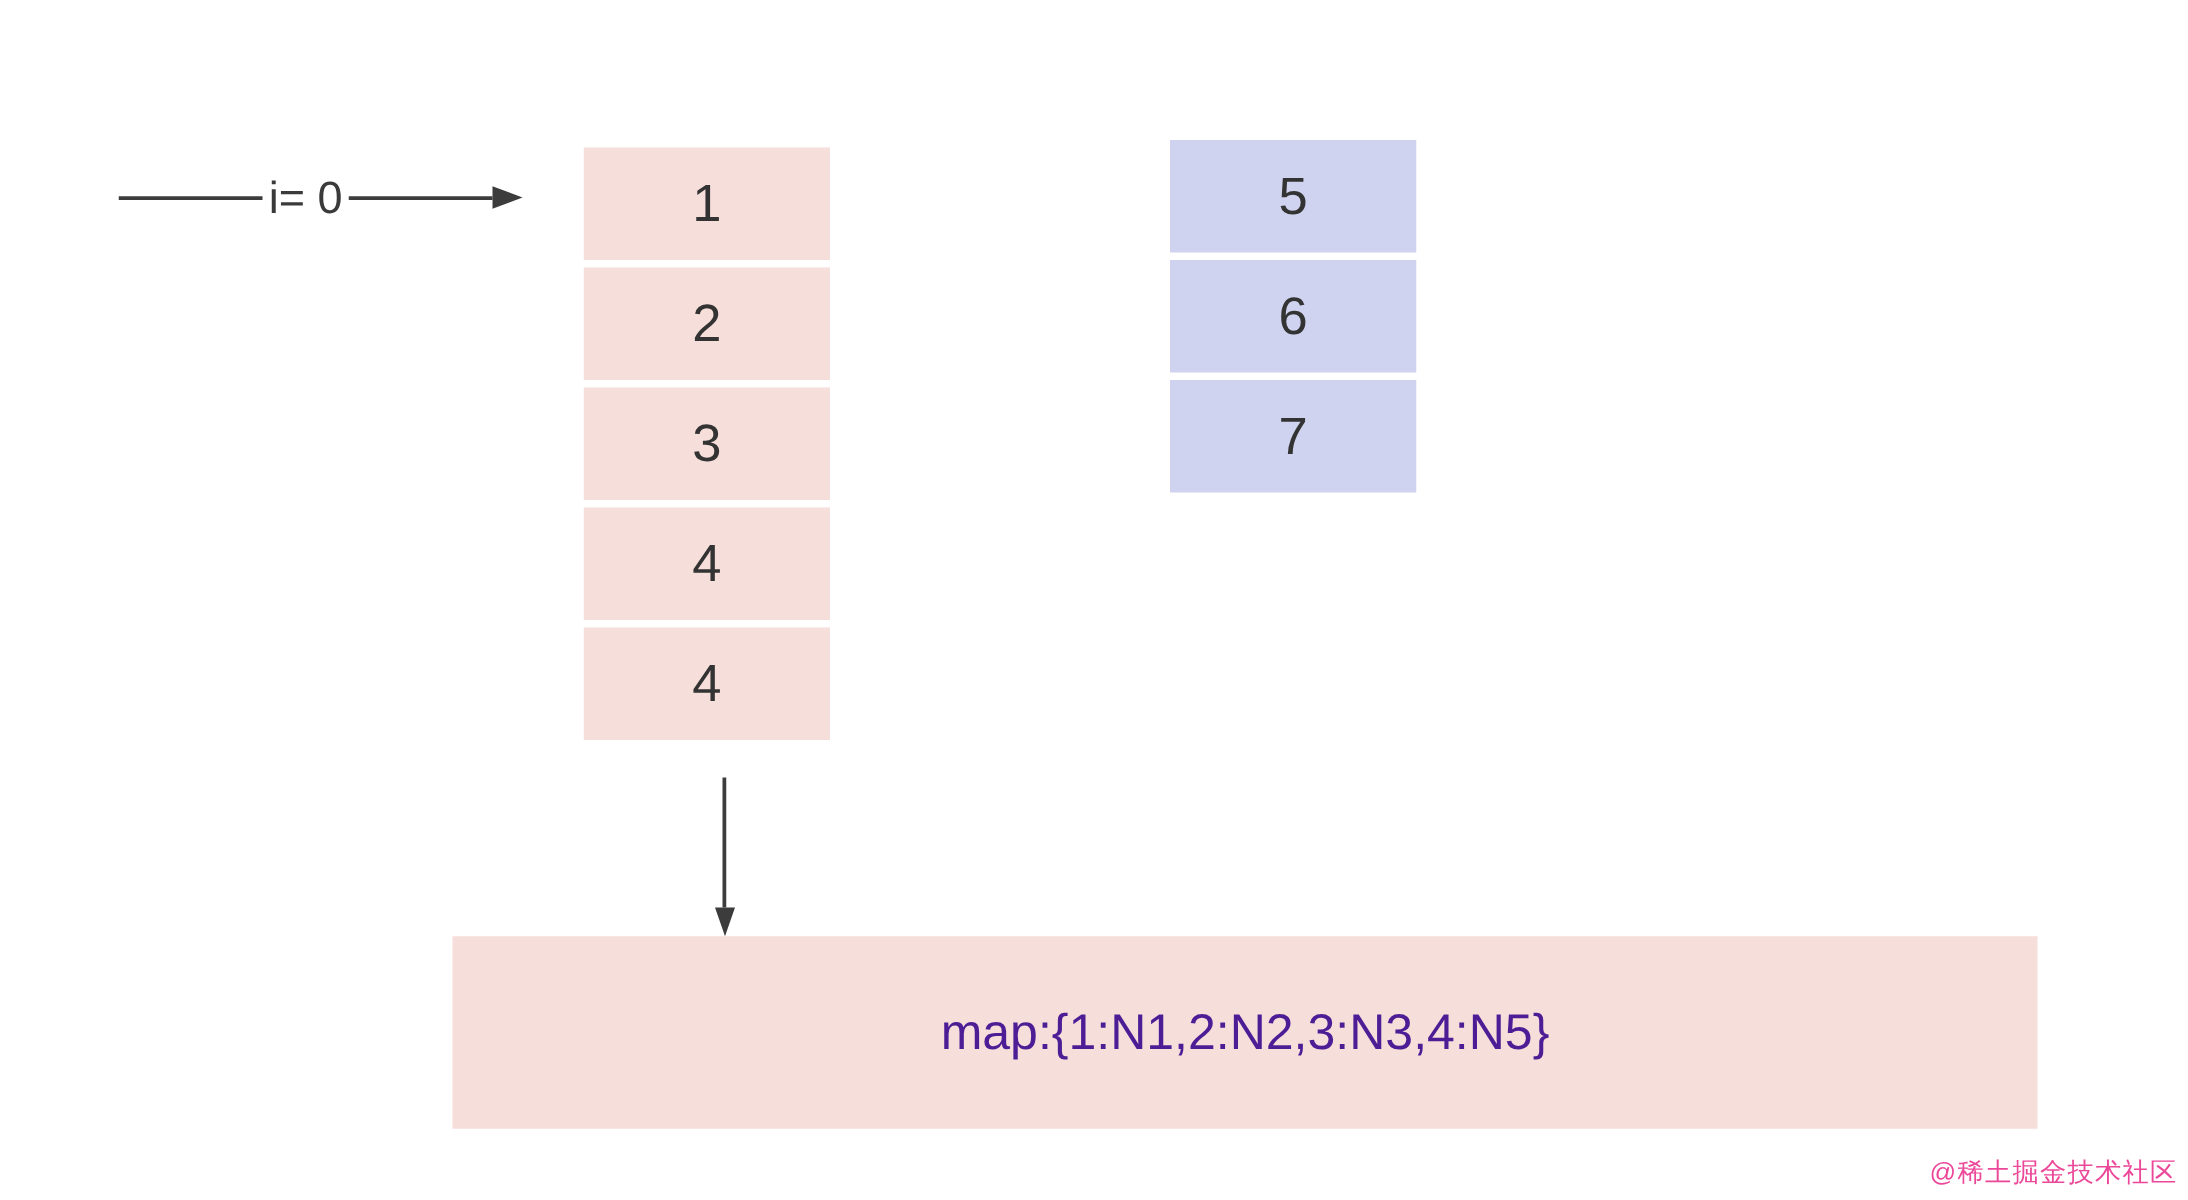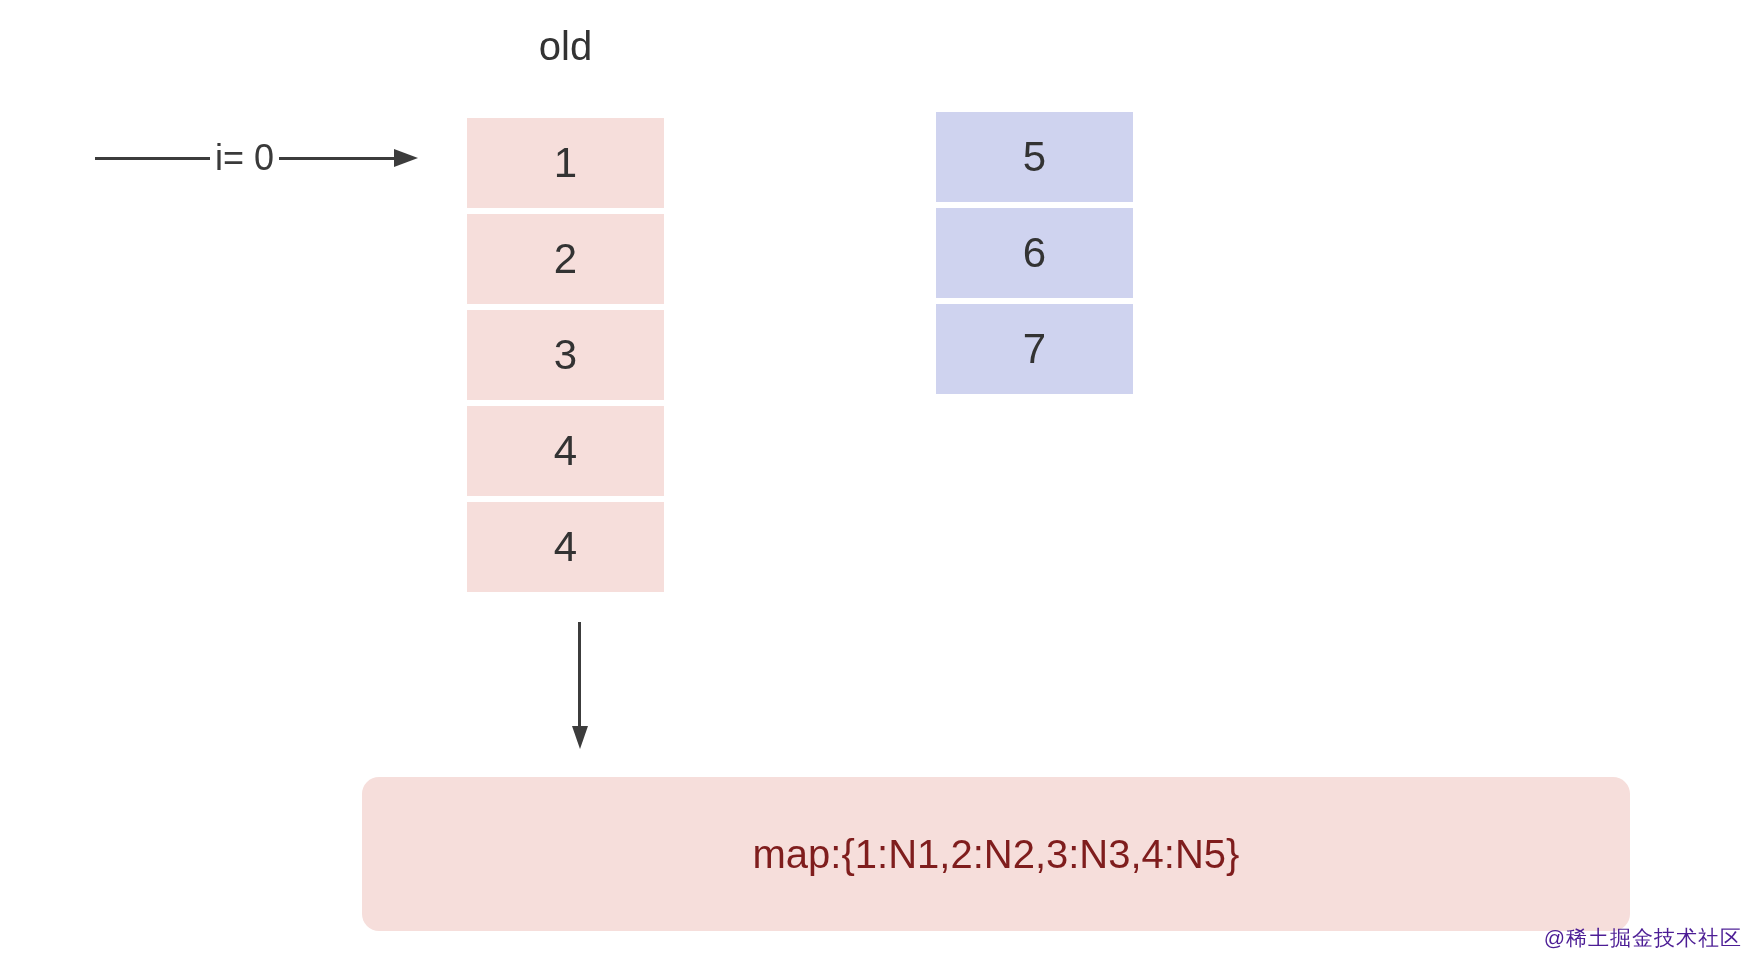--- a/index.html
+++ b/index.html
@@ -97,47 +97,45 @@
   .head-down {
     width: 0; height: 0;
     border-left: 8px solid transparent;
     border-right: 8px solid transparent;
     border-top: 23px solid #3c3c3c;
   }
 
   .map-box {
     position: absolute;
     left: 362px;
-    top: 777px;
+    top: 749px;
     width: 1268px;
     height: 154px;
     background: #f6dedb;
     display: flex;
     align-items: center;
     justify-content: center;
     font-size: 40px;
-    color: #7f1d1d;
-    border-radius: 17px;
+    color: #4c1d95;
   }
 
   .watermark {
     position: absolute;
     right: 8px;
     top: 924px;
     font-size: 21px;
-    color: #4c1d95;
+    color: #ec4899;
     letter-spacing: 1px;
   }
 </style>
 </head>
 <body>
 
 <div class="canvas">
 
-  <div class="col-header old-header">old</div>
 
 
   <div class="harrow">
     <div class="seg"></div>
     <span class="ilabel">i= 0</span>
     <div class="seg"></div>
     <div class="head-right"></div>
   </div>
 
   <div class="vstack old-stack">

